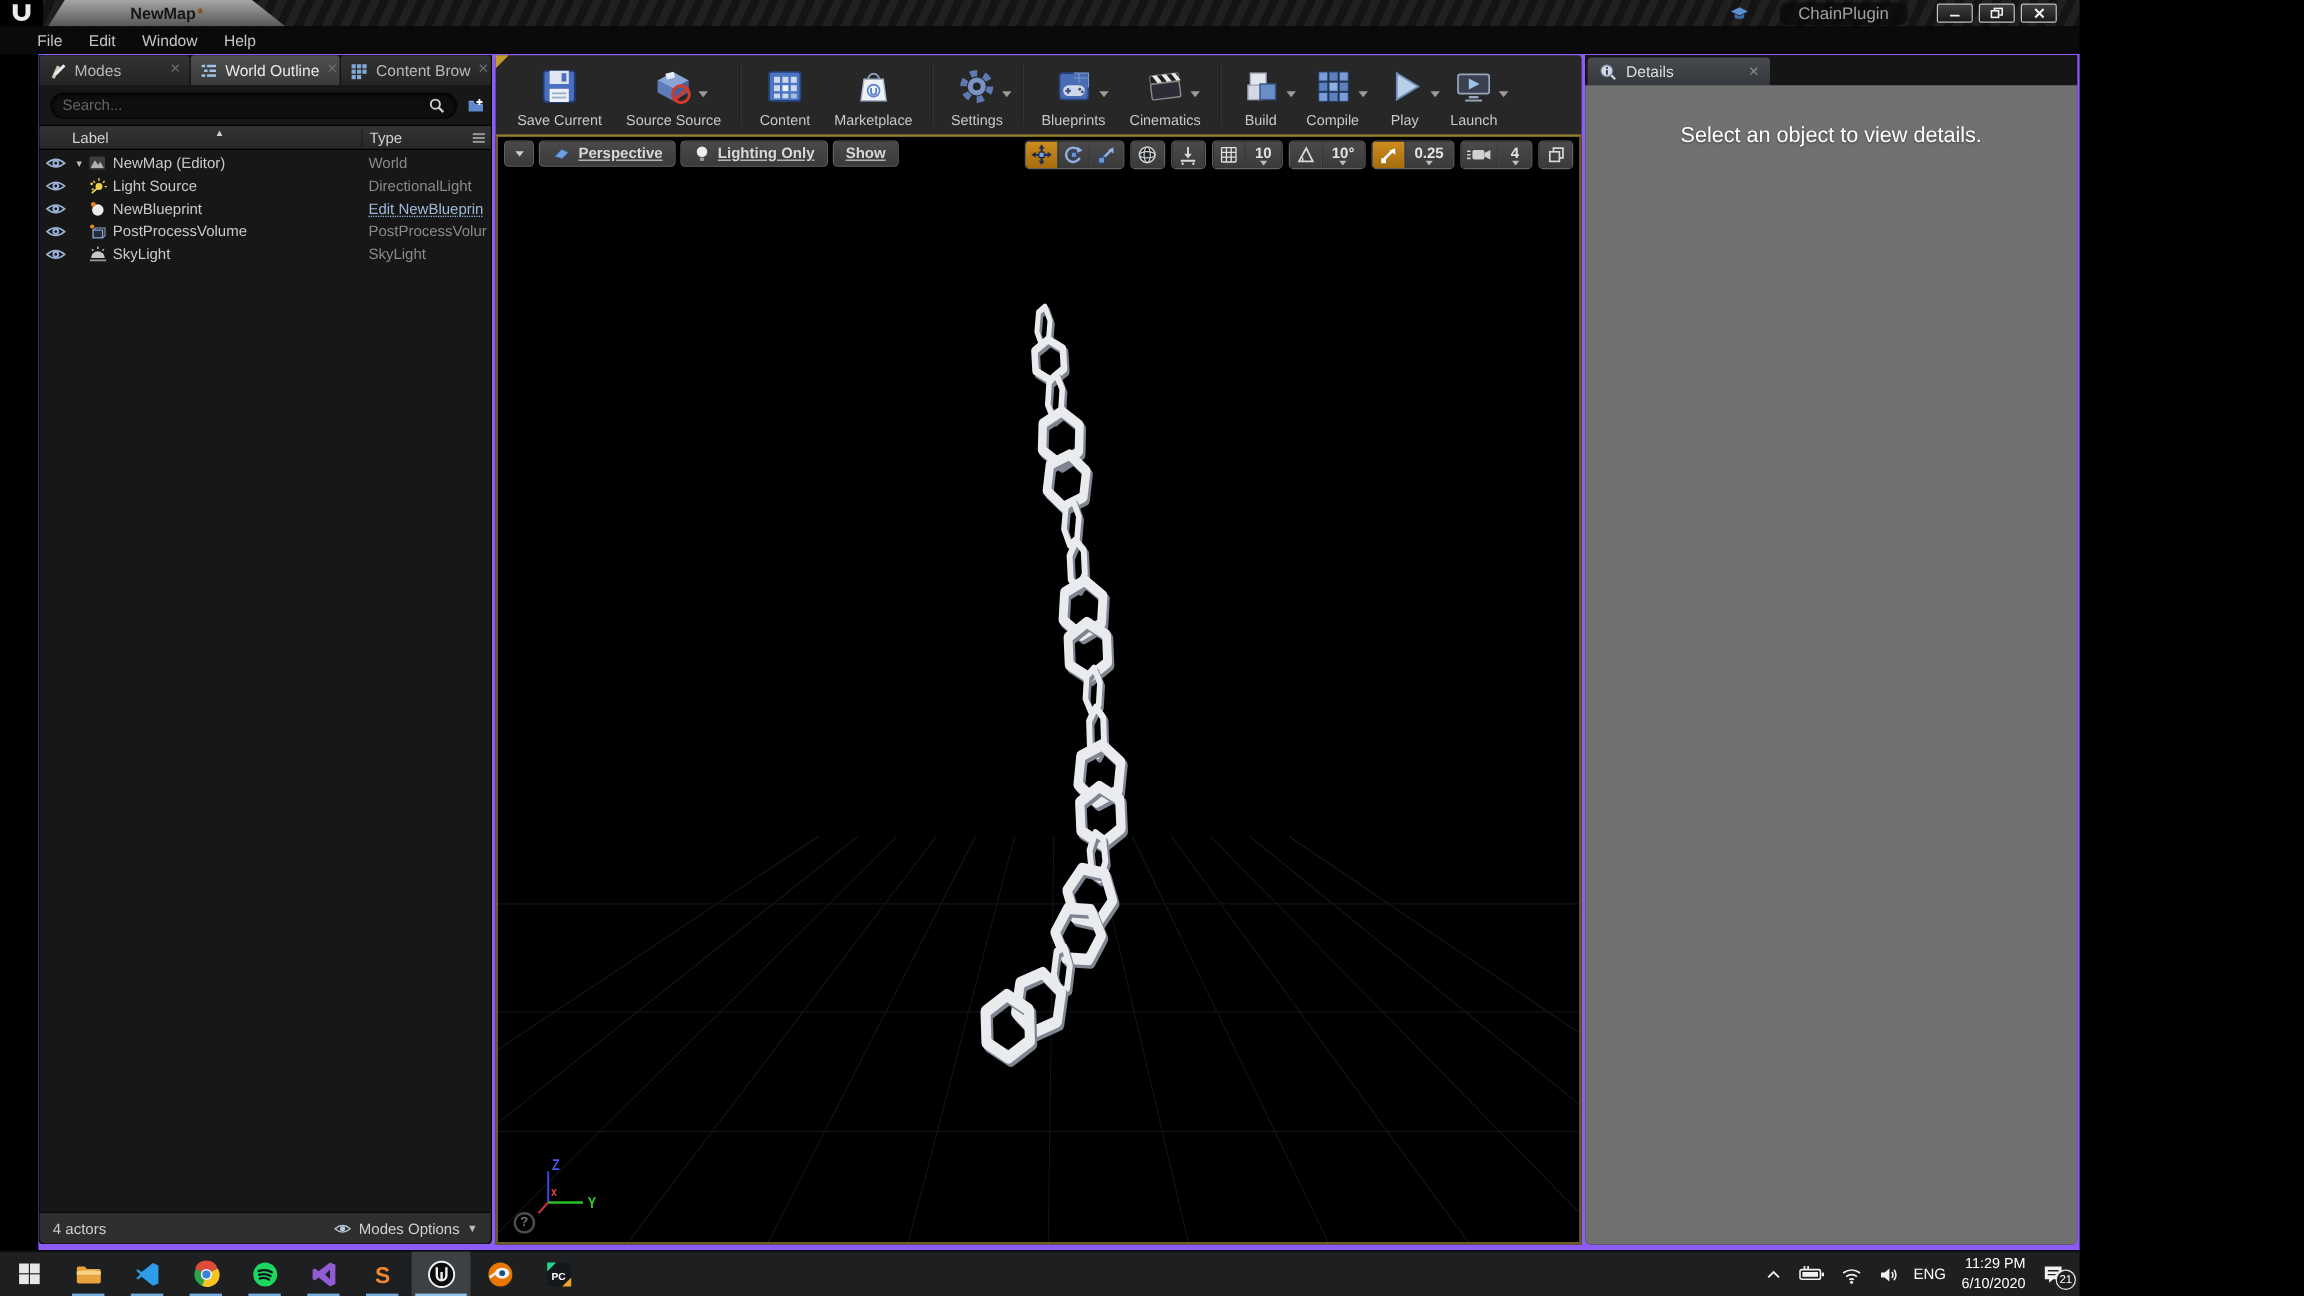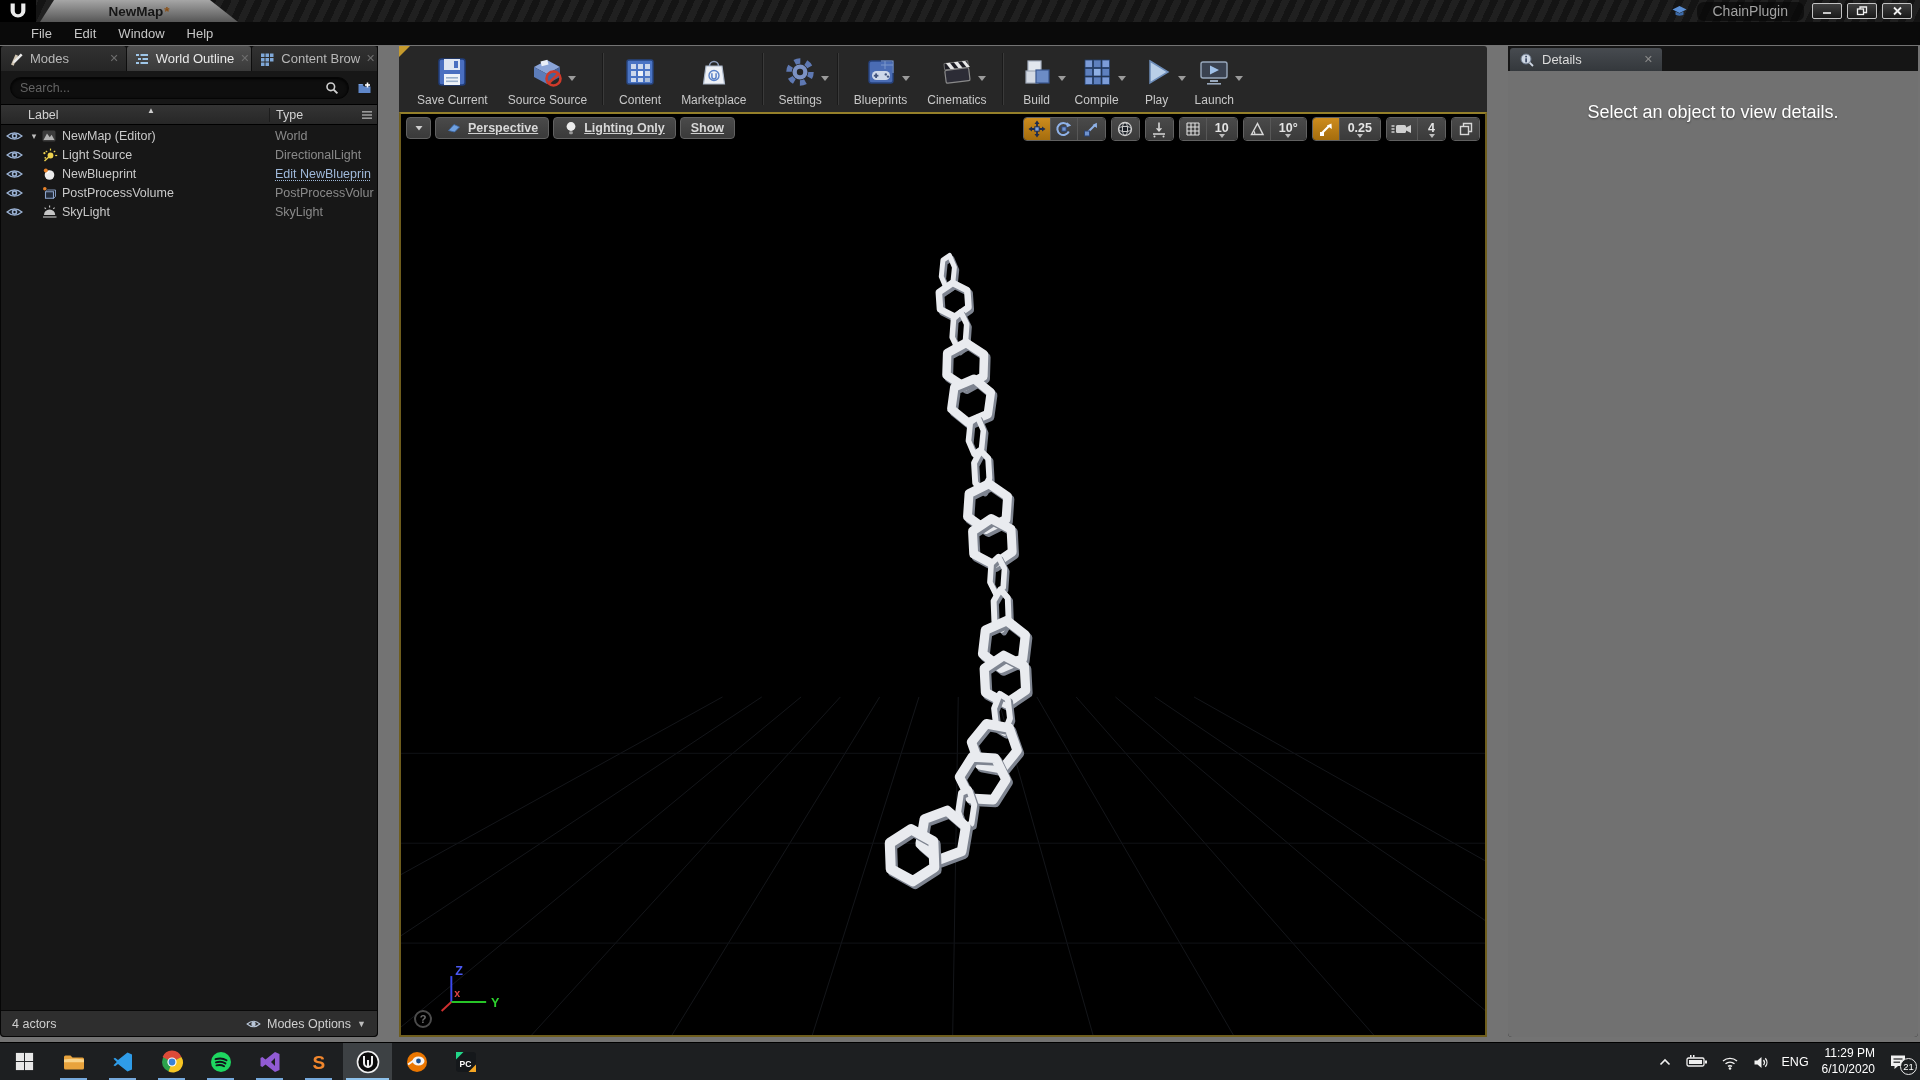--- a/index.html
+++ b/index.html
@@ -1,35 +1,35 @@
 <!DOCTYPE html>
 <html><head>
 <meta charset="utf-8">
 <style>
   * { margin:0; padding:0; box-sizing:border-box; }
   html,body { width:1920px; height:1080px; background:#000; }
   body { font-family:"Liberation Sans", sans-serif; color:#cfcfcf; overflow:hidden; }
-  .screen { width:1920px; height:1080px; display:flex; flex-direction:column; background:#000; position:relative; }
+  .screen { width:1733px; height:1080px; display:flex; flex-direction:column; background:#000; position:relative; }
 
   
   .titlebar { height:22px; background:repeating-linear-gradient(115deg,#202020 0 7px,#141414 7px 14px); display:flex; align-items:stretch; }
   .ue-logo { width:36px; background:#000; display:flex; align-items:center; justify-content:center; }
   .project-tab { margin-left:4px; width:198px; clip-path:polygon(14px 0, calc(100% - 28px) 0, 100% 100%, 0 100%); background:linear-gradient(#a6a6a6,#565656); color:#161616; display:flex; align-items:center; justify-content:center; font-size:13.5px; font-weight:700; }
   .project-tab .mod { color:#8a4f14; margin-left:1px; }
-  .titlebar-right { margin-left:auto; display:flex; align-items:center; gap:8px; padding-right:8px; }
+  .titlebar-right { margin-left:auto; display:flex; align-items:center; gap:24px; padding-right:19px; }
   .plugin-pill { background:rgba(8,8,8,.72); border-radius:7px; padding:1px 16px 2px; font-size:14px; color:#a2a2a2; }
   .win-controls { display:flex; gap:5px; }
   .win-btn { width:30px; height:16px; border:1px solid #c2c2c2; border-radius:2px; background:linear-gradient(#3e3e3e,#191919); display:flex; align-items:center; justify-content:center; }
 
   
   .menubar { height:23px; background:#0a0a0a; display:flex; align-items:center; padding-left:20px; font-size:13px; color:#c6c6c6; }
   .menu-item { padding:3px 11px; }
 
   
-  .main { flex:1; min-height:0; display:flex; gap:21px; background:#737373; padding:1px 2px 5px 0; }
+  .main { flex:1; min-height:0; display:flex; gap:3px; background:#8b5cf6; padding:1px 2px 5px 0;margin-left:32px; }
 
   
   .left-panel { width:378px; display:flex; flex-direction:column; background:#171717; border-radius:0 0 4px 4px; border:1px solid #060606; border-top:none; }
   .ltabs { height:25px; display:flex; gap:1px; background:#0d0d0d; }
   .ltab { flex:1; display:flex; align-items:center; gap:6px; padding:0 7px; background:linear-gradient(#323232,#252525); font-size:13px; color:#b8b8b8; border-radius:3px 3px 0 0; white-space:nowrap; overflow:hidden; }
   .ltab.active { background:linear-gradient(#4f4f4f,#3a3a3a); color:#e9e9e9; }
   .ltab .tab-x { margin-left:auto; color:#6e6e6e; font-size:11px; line-height:1; }
   .search-row { display:flex; align-items:center; gap:7px; padding:6px 4px 5px 9px; }
   .search-box { flex:1; height:22px; background:#0e0e0e; border:1px solid #050505; box-shadow:inset 0 1px 3px #000; border-radius:11px; display:flex; align-items:center; padding:0 9px; gap:6px; }
   .search-box input { flex:1; background:transparent; border:none; outline:none; color:#bdbdbd; font-size:12.5px; font-family:inherit; }

